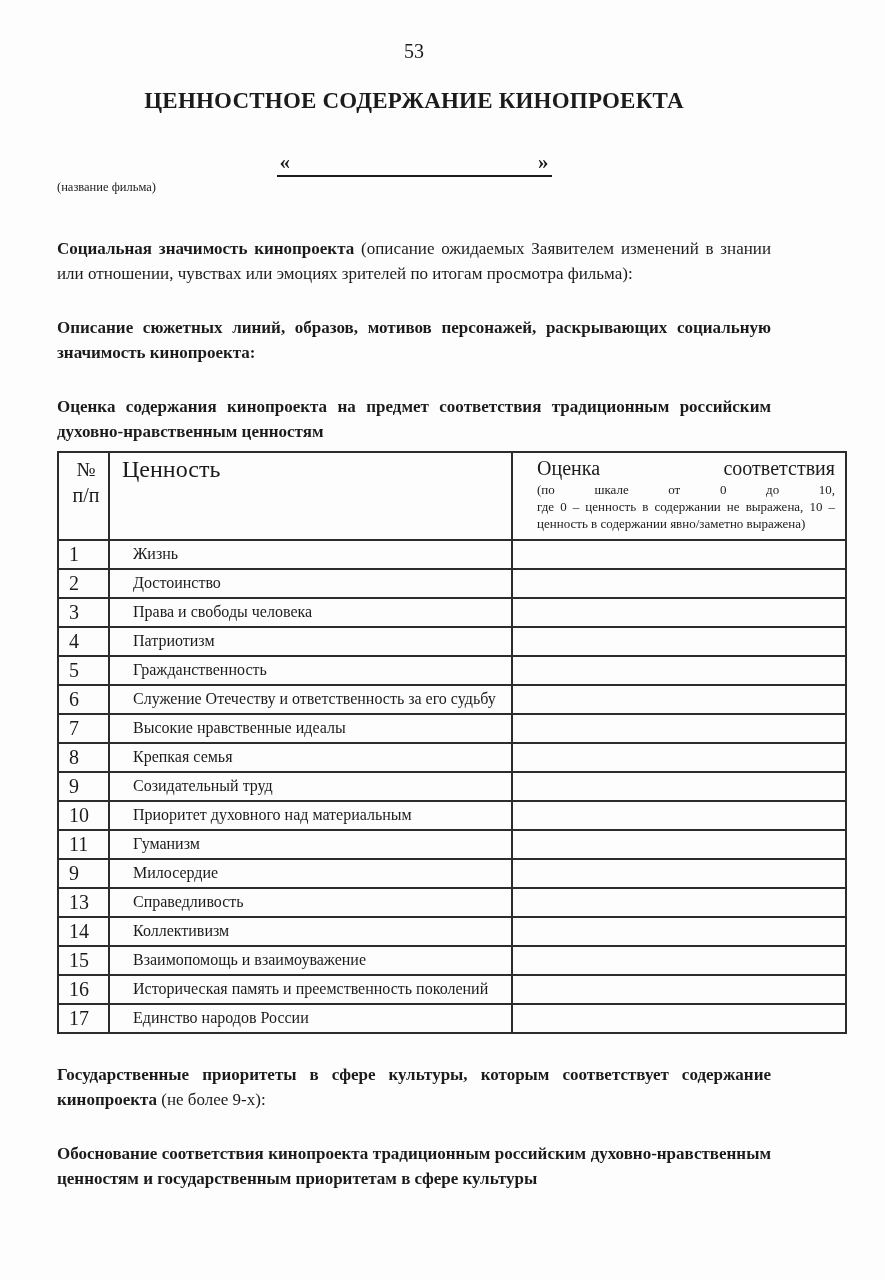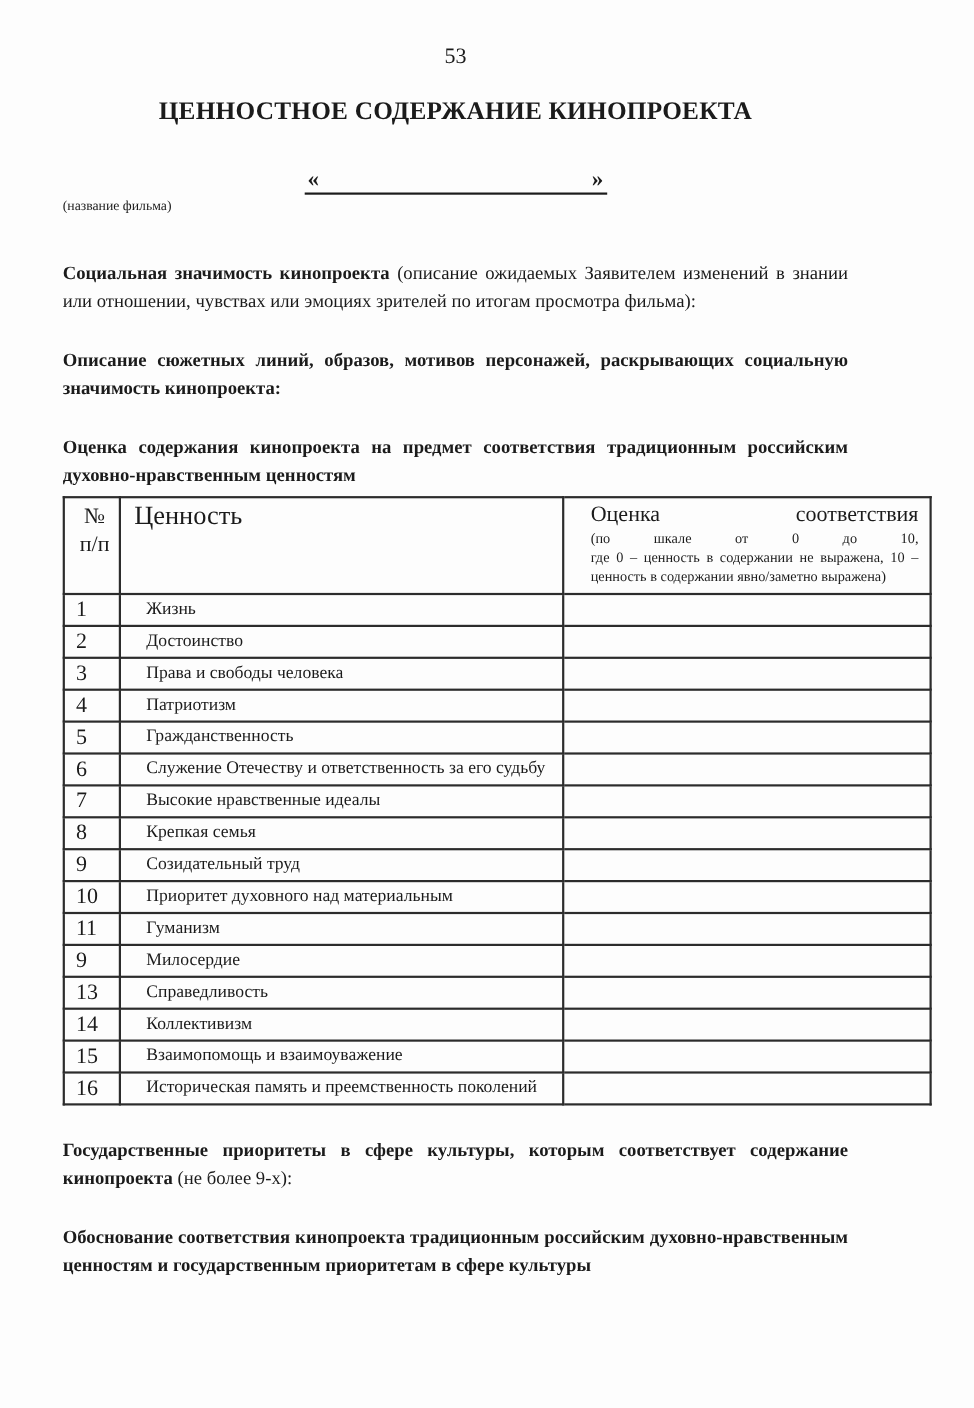--- a/index.html
+++ b/index.html
@@ -211,20 +211,25 @@
         <tr>
       <td class="c-num">15</td>
       <td class="c-val">Взаимопомощь и взаимоуважение</td>
       <td class="c-score"></td>
     </tr>
         <tr>
       <td class="c-num">16</td>
       <td class="c-val">Историческая память и преемственность поколений</td>
       <td class="c-score"></td>
     </tr>
+        <tr>
+      <td class="c-num">17</td>
+      <td class="c-val">Единство народов России</td>
+      <td class="c-score"></td>
+    </tr>
       </tbody>
   </table>
 
   <p class="para"><strong>Государственные приоритеты в сфере культуры, которым соответствует содержание кинопроекта</strong><span> (не более 9-х):</span></p>
 
   <p class="para"><strong>Обоснование соответствия кинопроекта традиционным российским духовно-нравственным ценностям и государственным приоритетам в сфере культуры</strong></p>
 
 </div>
 
 </body></html>

